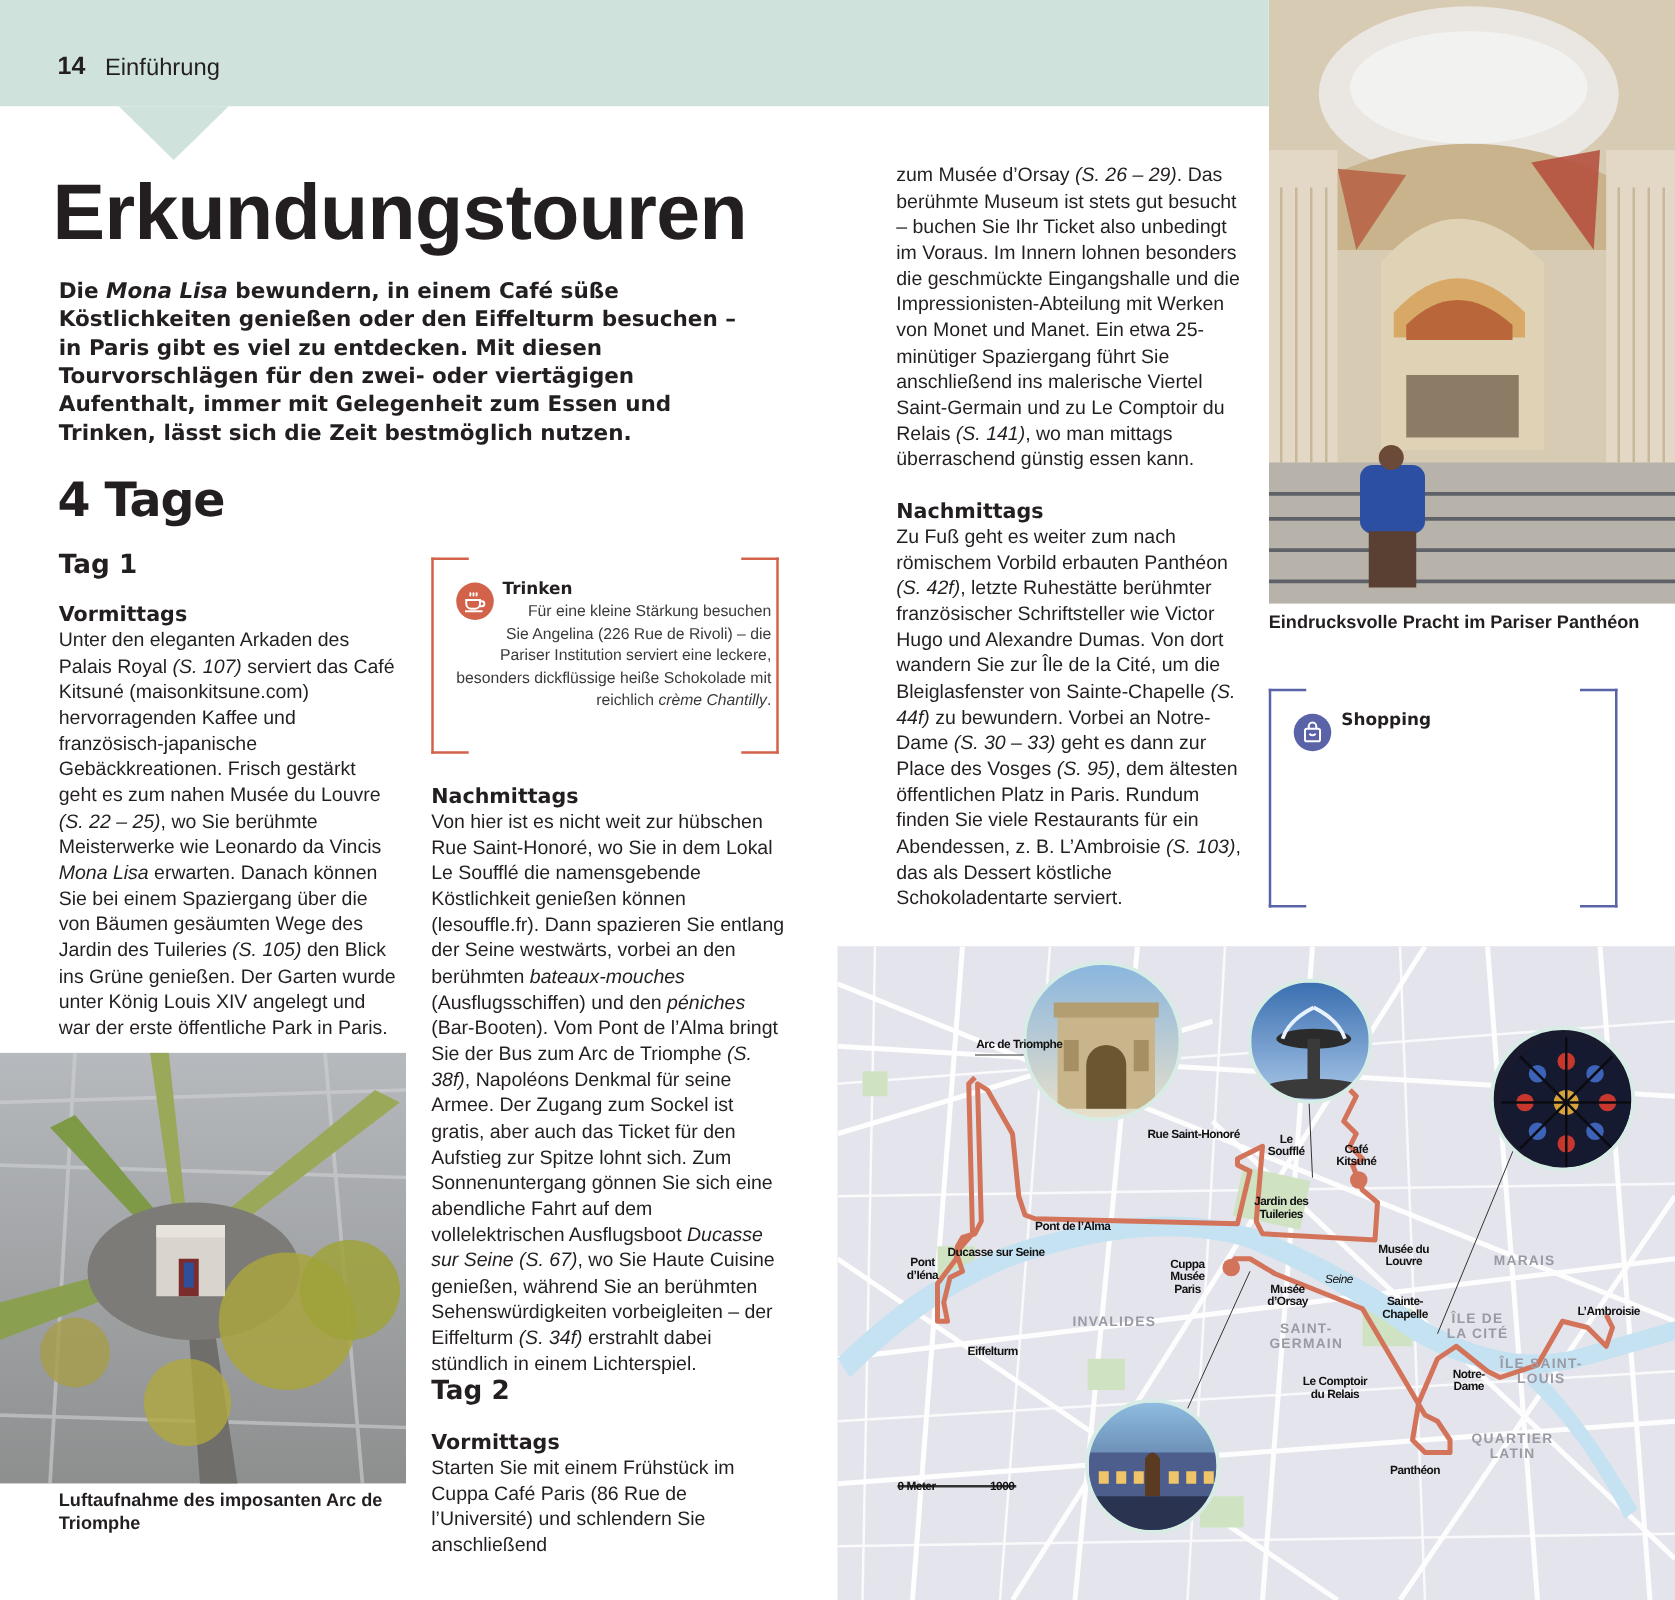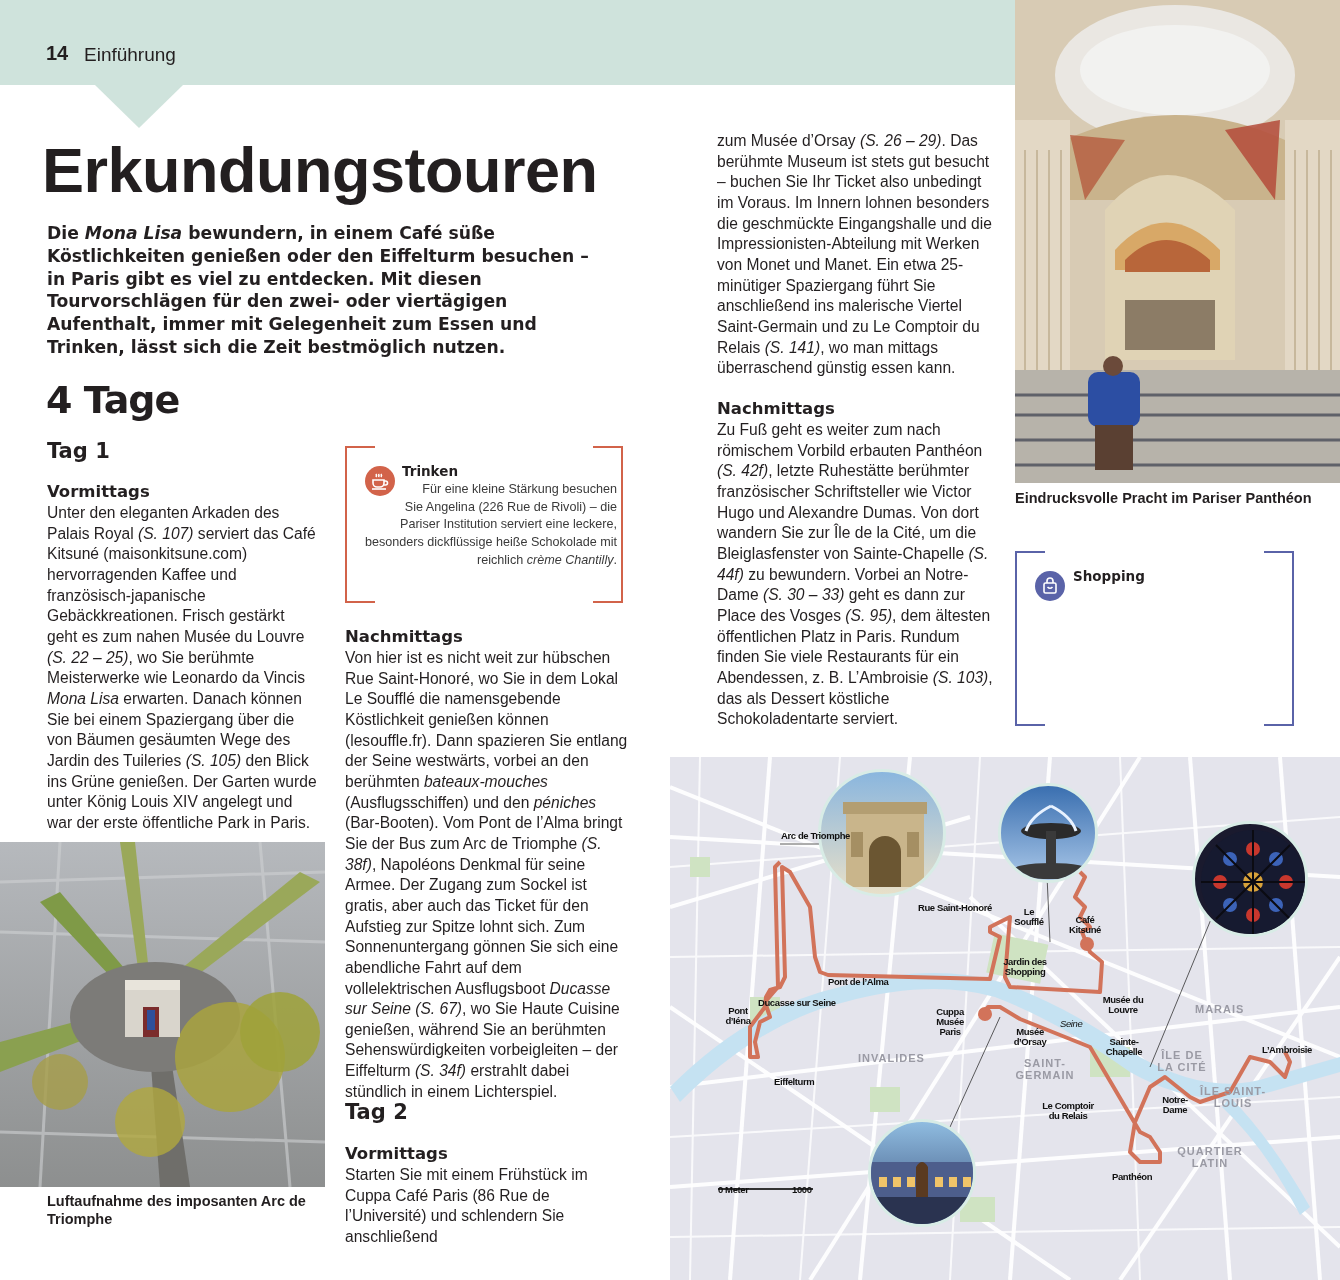--- a/index.html
+++ b/index.html
@@ -276,21 +276,21 @@
         </g>
       <rect x="0" y="75" width="108" height="33" fill="#2a3350"></rect>
       <path d="M45 45 q6 -10 12 0 v30 h-12 z" fill="#5a3a20"></path>
     </svg>
   </div>
 
   <div class="mlabel" style="left:84px; top:74px;margin-left:27px;">Arc de Triomphe</div>
   <div class="mlabel" style="left:248px; top:146px;">Rue Saint-Honoré</div>
   <div class="mlabel" style="left:342px; top:150px; width:34px; white-space:normal;">Le Soufflé</div>
   <div class="mlabel" style="left:398px; top:158px; width:34px; white-space:normal;">Café Kitsuné</div>
-  <div class="mlabel" style="left:330px; top:200px; width:50px; white-space:normal;">Jardin des Shopping</div>
+  <div class="mlabel" style="left:330px; top:200px; width:50px; white-space:normal;">Jardin des Tuileries</div>
   <div class="mlabel" style="left:428px; top:238px; width:50px; white-space:normal;">Musée du Louvre</div>
   <div class="mlabel" style="left:158px; top:220px;">Pont de l’Alma</div>
   <div class="mlabel" style="left:88px; top:241px;">Ducasse sur Seine</div>
   <div class="mlabel" style="left:52px; top:249px; width:32px; white-space:normal;">Pont d’Iéna</div>
   <div class="mlabel" style="left:104px; top:276px;margin-top:44px;">Eiffelturm</div>
   <div class="mlabel" style="left:258px; top:250px; width:44px; white-space:normal;">Cuppa Musée Paris</div>
   <div class="mlabel" style="left:338px; top:270px; width:44px; white-space:normal;">Musée d’Orsay</div>
   <div class="mlabel" style="left:390px; top:262px; font-weight:normal; font-style:italic;">Seine</div>
   <div class="mlabel" style="left:430px; top:280px; width:48px; white-space:normal;">Sainte-Chapelle</div>
   <div class="mlabel" style="left:368px; top:344px; width:60px; white-space:normal;">Le Comptoir du Relais</div>

